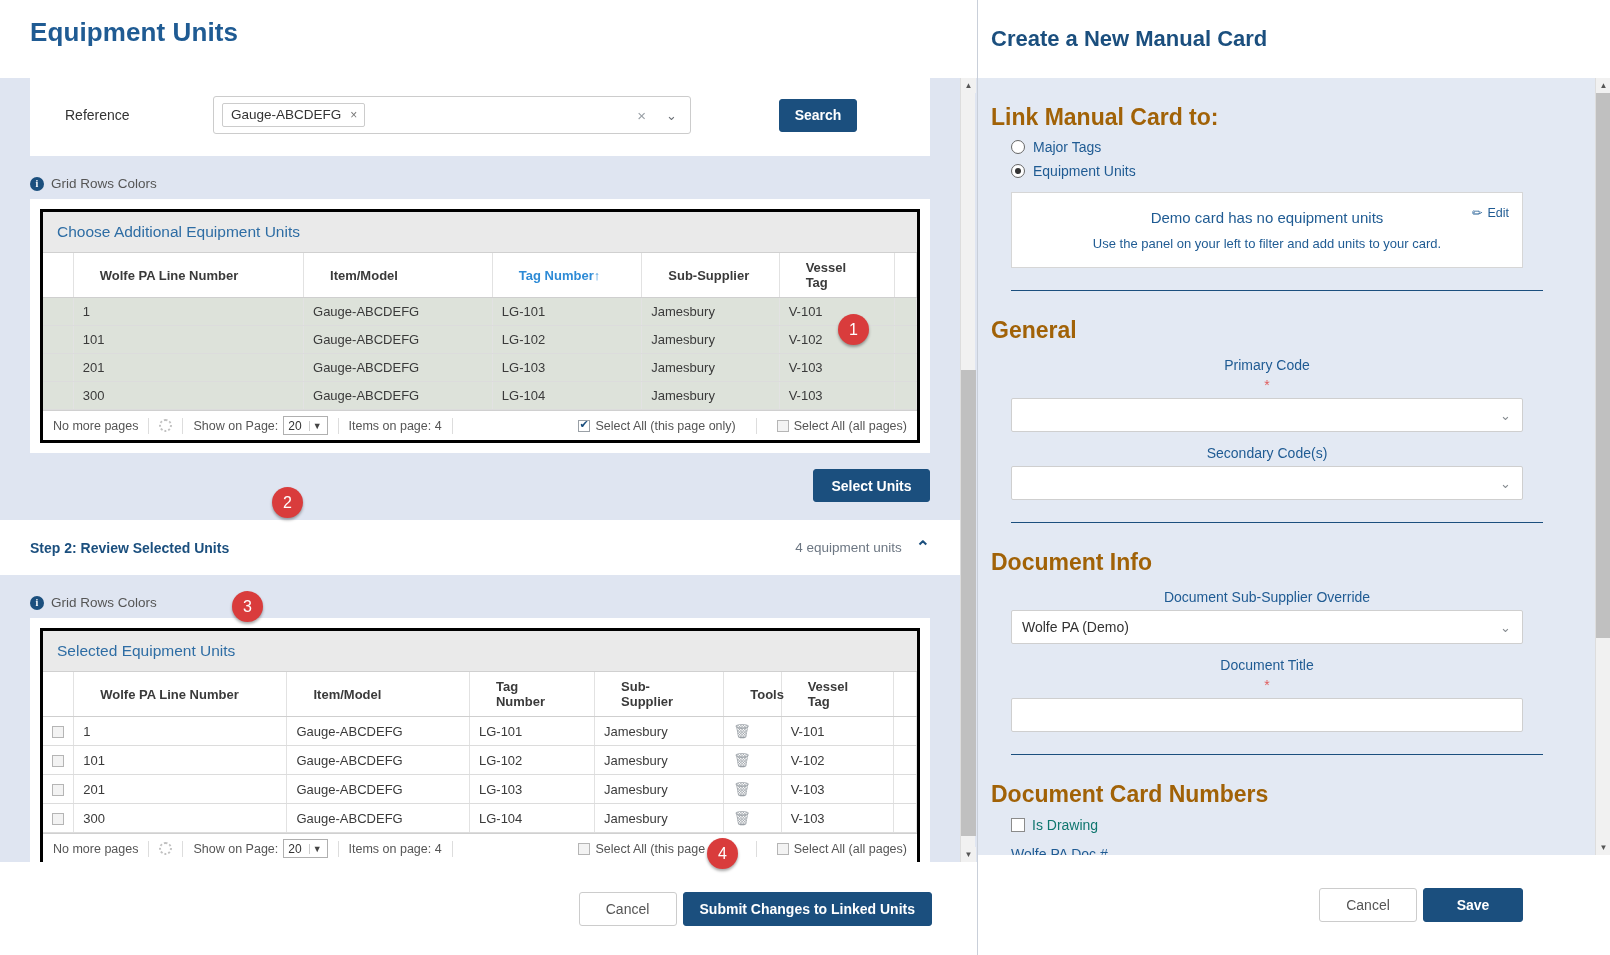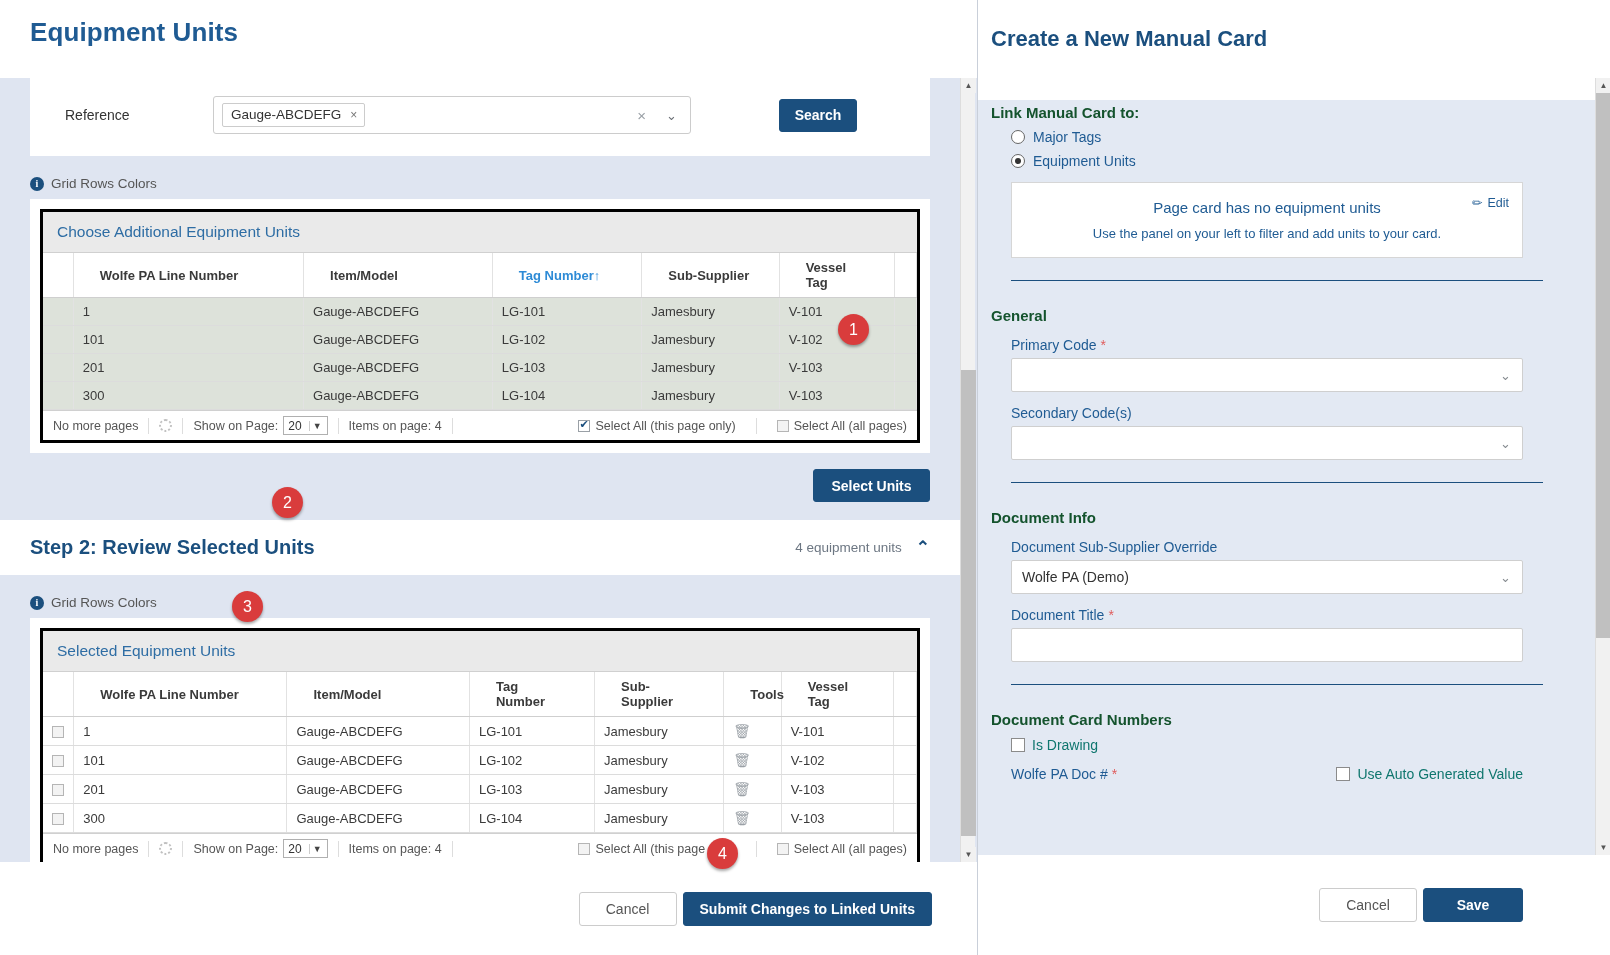--- a/index.html
+++ b/index.html
@@ -166,21 +166,21 @@
   .action-bar { padding: 16px 30px 18px 30px; display: flex; justify-content: flex-end; }
   .btn-select-units { width: 117px; height: 33px; }
 
   
   .step2-bar {
     background: #fff; height: 55px;
     display: flex; align-items: center; padding: 0 30px;
     position: relative;
   }
   .step2-title {
-    font-size: 20px; font-weight: bold; color: #1b4f7e;
+    font-size: 14px; font-weight: bold; color: #1b4f7e;
   }
   .step2-right {
     margin-left: auto; display: flex; align-items: center; gap: 14px;
     color: #6c7682; font-size: 13.5px;
   }
   .chev-up { color: #1b4f7e; font-size: 17px; font-weight: bold; }
 
   .remove-bar { padding: 16px 30px 18px 30px; display: flex; justify-content: flex-end; }
   .btn-remove { width: 120px; height: 33px; }
 
@@ -213,30 +213,30 @@
     justify-content: center; color: #555; font-size: 8px; background: #f1f1f1;
   }
   .sb-thumb { position: absolute; left: 0; width: 15px; background: #c0c0c0; }
 
   
   #right-panel {
     position: relative; width: 632px; height: 955px;
     background: #e3e9f3; overflow: hidden;
   }
   .rp-header {
-    background: #fff; height: 100px; padding: 26px 0 0 13px;
+    background: #fff; height: 78px; padding: 26px 0 0 13px;
   }
   .rp-title { font-size: 22px; font-weight: bold; color: #1b4f7e; }
   .rp-scroll {
     position: absolute; top: 78px; left: 0;
     width: 632px; height: 777px; overflow: hidden; padding: 0 13px;
   }
   .rp-inner { width: 560px; padding-left: 0; }
   .rp-h2 {
-    font-size: 15px; font-weight: bold; color: #14532d;
+    font-size: 23px; font-weight: bold; color: #a16207;
     margin: 26px 0 6px 0;
   }
   .radio-row {
     display: flex; align-items: center; gap: 8px;
     margin: 8px 0 0 20px; color: #1f5b93; font-size: 14px;
   }
   .radio {
     width: 14px; height: 14px; border-radius: 50%;
     border: 1px solid #666; background: #fff; position: relative;
   }
@@ -254,21 +254,21 @@
   .ec-sub { font-size: 13px; color: #1f5b93; margin-top: 10px; }
   .ec-edit {
     position: absolute; right: 13px; top: 12px;
     color: #1f5b93; font-size: 12.5px;
     display: flex; align-items: center; gap: 5px;
   }
   .divider { height: 1px; background: #1b4f7e; margin: 22px 0 0 0; width: 532px; }
   .field { margin: 0 0 0 20px; width: 512px; }
   .field-label {
     color: #1f5b93; font-size: 14px; margin: 13px 0 5px 0;
-    display: flex; align-items: center; gap: 4px;
+    display: flex; align-items: center; gap: 4px; flex-direction: column;
   }
   .req { color: #e05c5c; font-size: 14px; }
   .ctrl {
     width: 512px; height: 34px; background: #fff;
     border: 1px solid #cfcfcf; border-radius: 2px;
     display: flex; align-items: center; padding: 0 10px;
     font-size: 14px; color: #333; position: relative;
   }
   .ctrl .caret {
     position: absolute; right: 11px; color: #868b90; font-size: 13px;
@@ -571,21 +571,21 @@
         <div class="radio-row">
           <span class="radio"></span>
           <span>Major Tags</span>
         </div>
         <div class="radio-row">
           <span class="radio on"></span>
           <span>Equipment Units</span>
         </div>
 
         <div class="empty-card">
-          <div class="ec-main">Page card has no equipment units</div>
+          <div class="ec-main">Demo card has no equipment units</div>
           <div class="ec-sub">Use the panel on your left to filter and add units to your card.</div>
           <div class="ec-edit">
             <span>✏</span>
             <span>Edit</span>
           </div>
         </div>
 
         <div class="divider" style="margin-left:20px;"></div>
 
         <div class="rp-h2">General</div>

